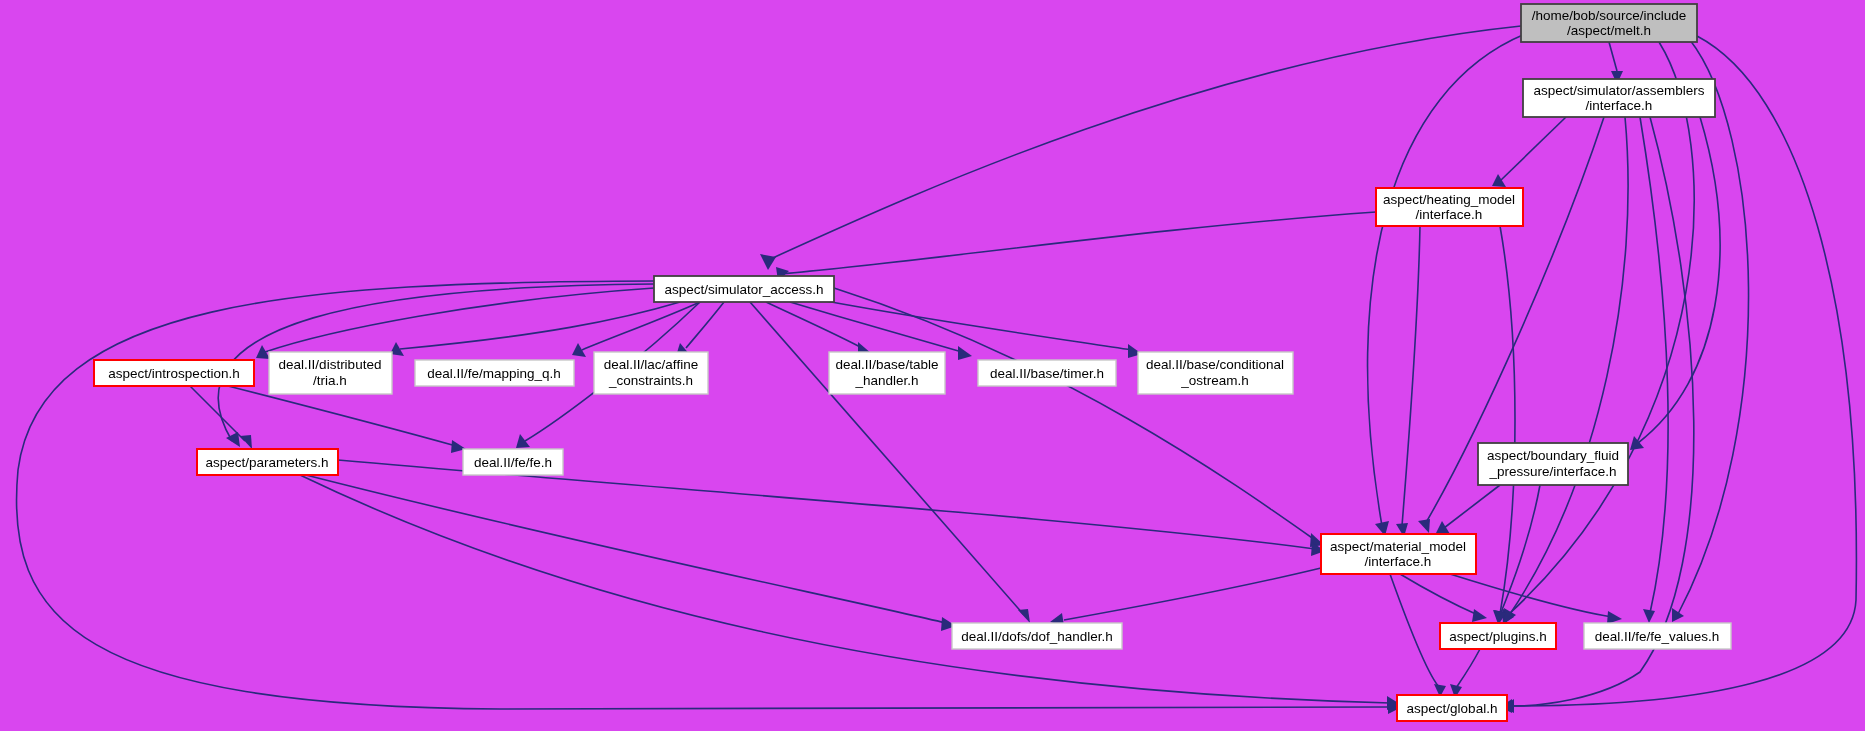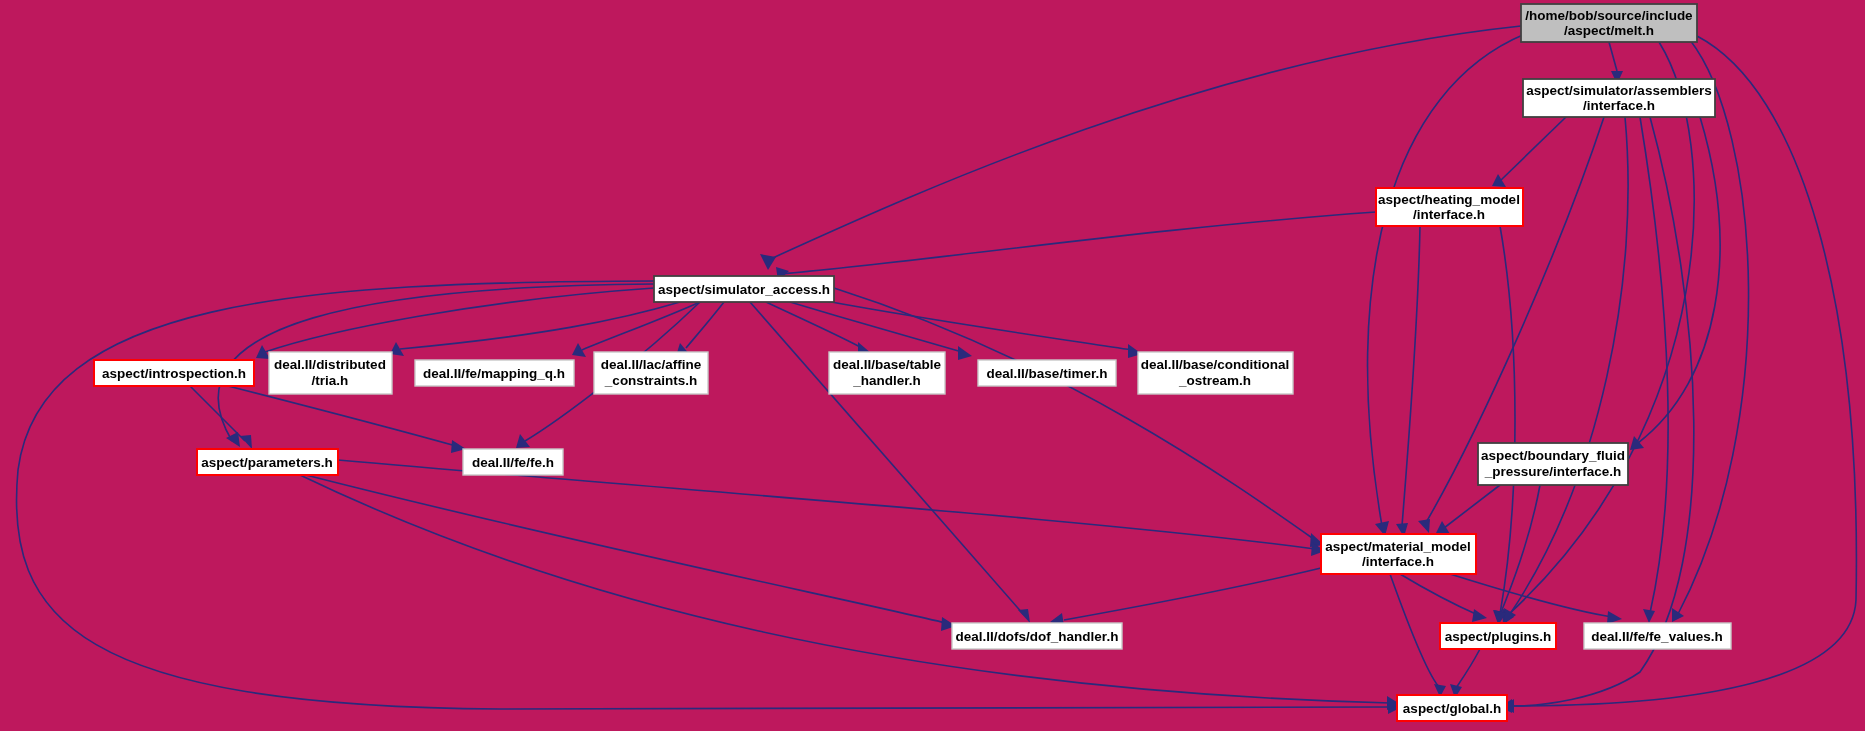--- a/index.html
+++ b/index.html
@@ -8,22 +8,21 @@
     background: #ffffff;
   }
   body {
     font-family: "Liberation Sans", sans-serif;
   }
   #graph-wrap {
     position: relative;
     width: 1865px;
     height: 731px;
     overflow: hidden;
-    background: #be185d;
-    font-weight: bold;
+    background: #d946ef;
   }
   svg#dep-graph {
     display: block;
     width: 1865px;
     height: 731px;
   }
   .edge-path {
     fill: none;
     stroke: #2a2a7c;
     stroke-width: 1.6;

